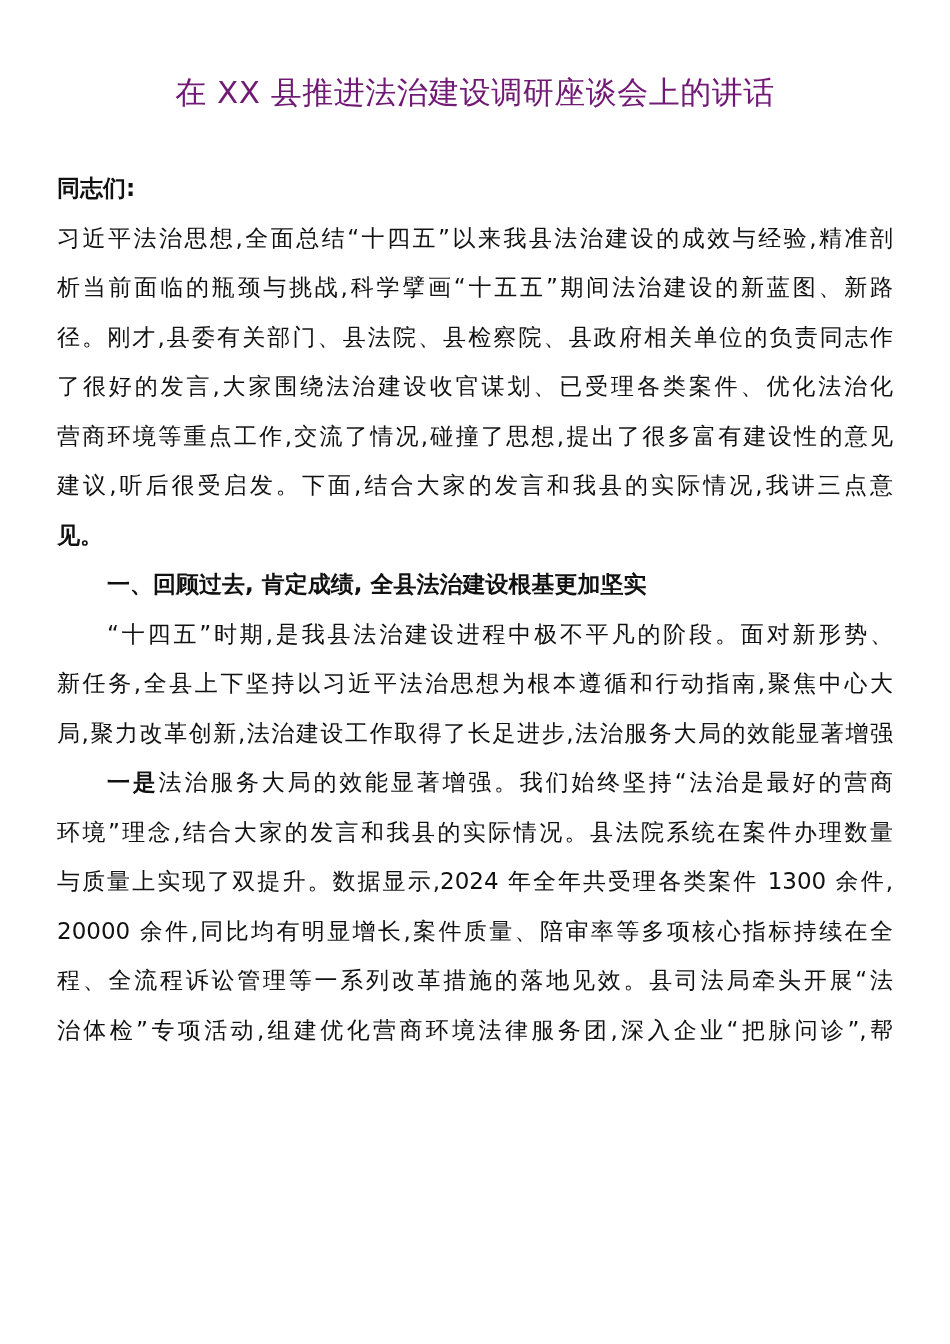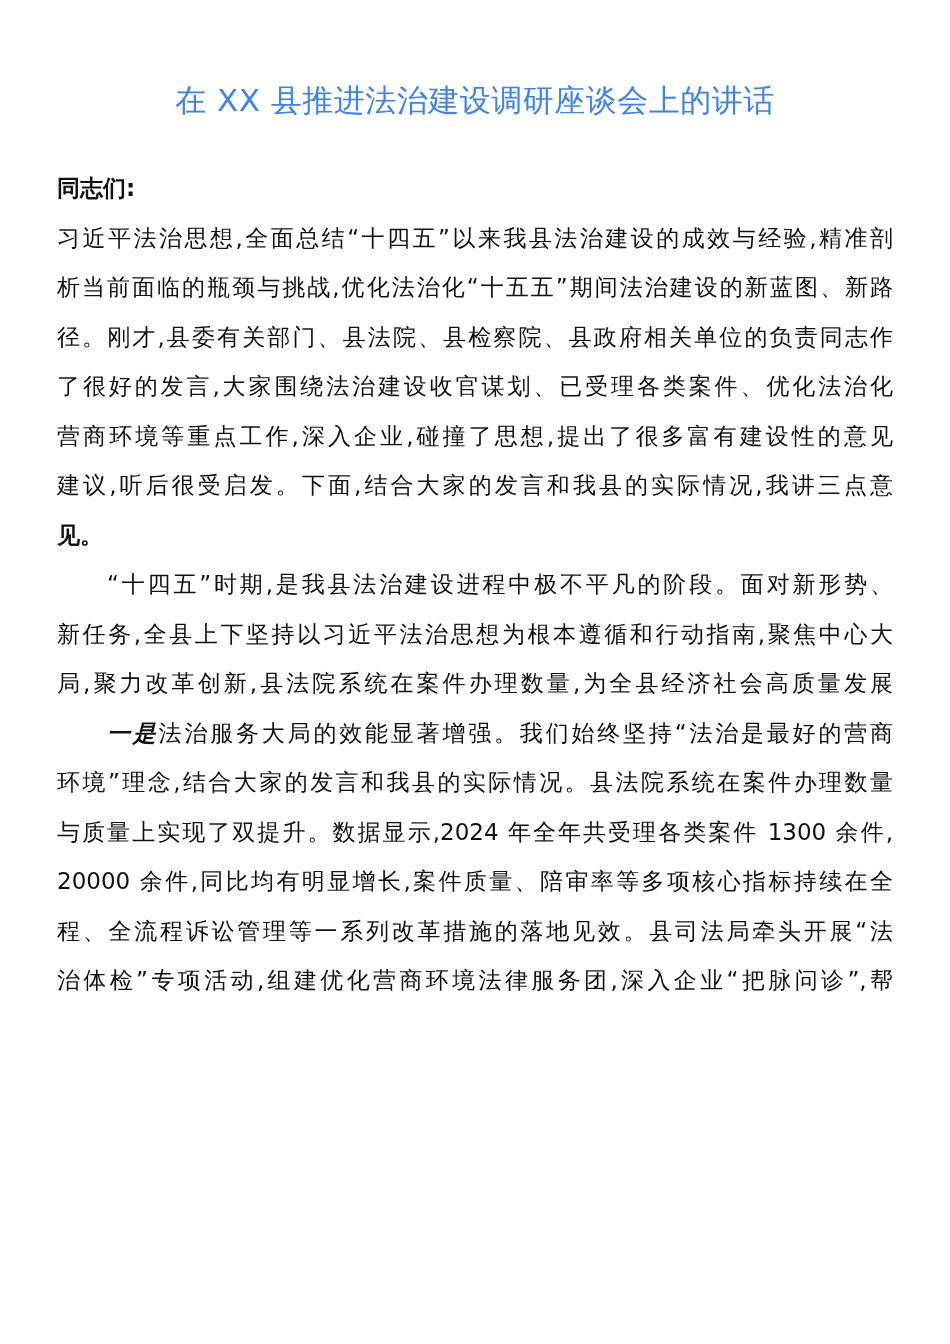--- a/index.html
+++ b/index.html
@@ -3,59 +3,60 @@
 <meta charset="utf-8">
 <style>
   html, body { margin: 0; padding: 0; background: #ffffff; }
   body {
     width: 950px; height: 1344px; overflow: hidden; position: relative;
     font-family: "DejaVu Sans", "Liberation Sans", sans-serif;
     color: #111111;
   }
   .page { position: absolute; left: 0; top: 0; width: 950px; height: 1344px; background: #fff; }
   .title {
-    position: absolute; left: 0; width: 950px; top: 72px; height: 56px;
+    position: absolute; left: 0; width: 950px; top: 64px; height: 56px;
     text-align: center; font-size: 31px; line-height: 56px; letter-spacing: 0.5px;
-    color: #3b82f6;
+    color: #701a75;
   }
   .body {
     position: absolute; left: 57px; top: 164px; width: 836px;
   }
   .line {
     height: 49.5px; line-height: 49.5px; font-size: 23px; white-space: nowrap;
     text-align: justify; text-align-last: justify; overflow: visible;
   }
   .line.last { text-align-last: left; font-weight: bold; }
   .indent { padding-left: 50px; }
-  .bold { font-weight: bold; font-style: italic; }
+  .bold { font-weight: bold; }
 </style>
 </head>
 <body>
 
 <div class="page">
   <div class="title">在 XX 县推进法治建设调研座谈会上的讲话</div>
 
   <div class="body">
     <div class="line last">同志们:</div>
 
     <div>
       <div class="line">习近平法治思想,全面总结“十四五”以来我县法治建设的成效与经验,精准剖</div>
-      <div class="line">析当前面临的瓶颈与挑战,优化法治化“十五五”期间法治建设的新蓝图、新路</div>
+      <div class="line">析当前面临的瓶颈与挑战,科学擘画“十五五”期间法治建设的新蓝图、新路</div>
       <div class="line">径。刚才,县委有关部门、县法院、县检察院、县政府相关单位的负责同志作</div>
       <div class="line">了很好的发言,大家围绕法治建设收官谋划、已受理各类案件、优化法治化</div>
-      <div class="line">营商环境等重点工作,深入企业,碰撞了思想,提出了很多富有建设性的意见</div>
+      <div class="line">营商环境等重点工作,交流了情况,碰撞了思想,提出了很多富有建设性的意见</div>
       <div class="line">建议,听后很受启发。下面,结合大家的发言和我县的实际情况,我讲三点意</div>
       <div class="line last">见。</div>
     </div>
 
+    <div class="line indent last">一、回顾过去, 肯定成绩, 全县法治建设根基更加坚实</div>
 
     <div>
       <div class="line indent">“十四五”时期,是我县法治建设进程中极不平凡的阶段。面对新形势、</div>
       <div class="line">新任务,全县上下坚持以习近平法治思想为根本遵循和行动指南,聚焦中心大</div>
-      <div class="line">局,聚力改革创新,县法院系统在案件办理数量,为全县经济社会高质量发展</div>
+      <div class="line">局,聚力改革创新,法治建设工作取得了长足进步,法治服务大局的效能显著增强</div>
     </div>
 
     <div>
       <div class="line indent"><span class="bold">一是</span><span>法治服务大局的效能显著增强。我们始终坚持“法治是最好的营商</span></div>
       <div class="line">环境”理念,结合大家的发言和我县的实际情况。县法院系统在案件办理数量</div>
       <div class="line">与质量上实现了双提升。数据显示,2024 年全年共受理各类案件 1300 余件,</div>
       <div class="line">20000 余件,同比均有明显增长,案件质量、陪审率等多项核心指标持续在全</div>
       <div class="line">程、全流程诉讼管理等一系列改革措施的落地见效。县司法局牵头开展“法</div>
       <div class="line">治体检”专项活动,组建优化营商环境法律服务团,深入企业“把脉问诊”,帮</div>
     </div>

